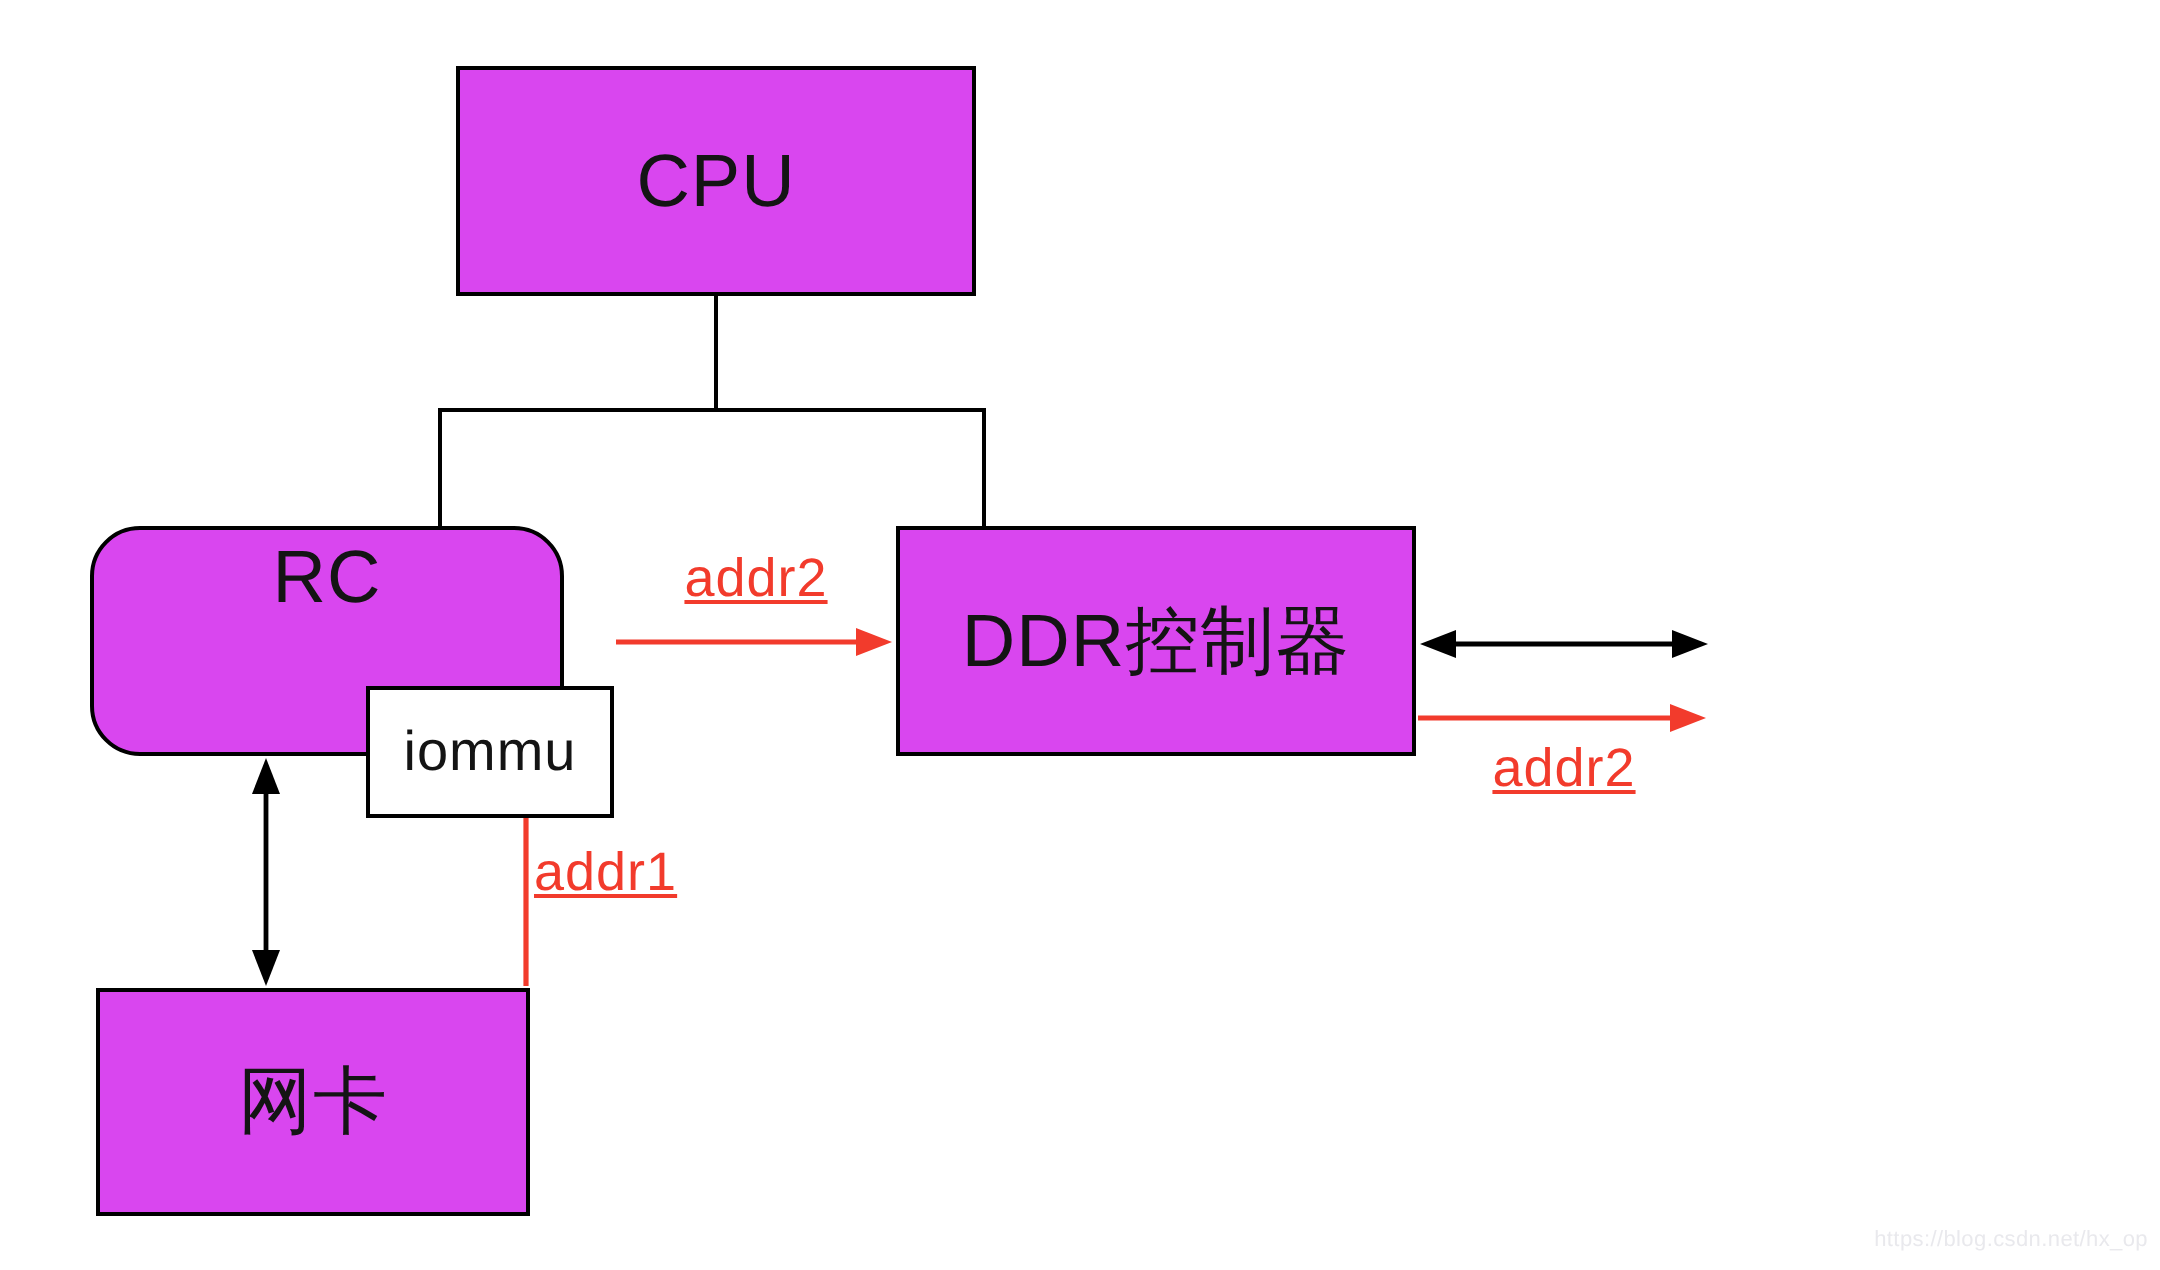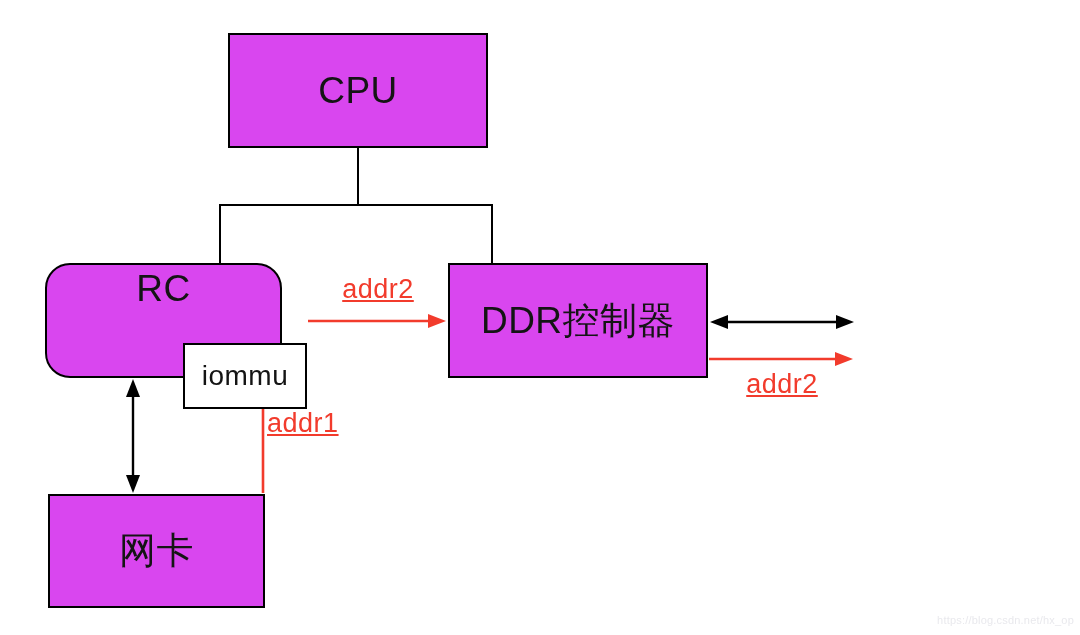--- a/index.html
+++ b/index.html
@@ -18,21 +18,21 @@
   .rc{left:45px;top:263px;width:237px;height:115px;border-radius:25px;}
   .iommu{left:183px;top:312px;width:124px;height:66px;background:#fff;margin-top:31px;}
   .ddr{left:448px;top:263px;width:260px;height:115px;}
   .dram{left:856px;top:143px;width:179px;height:357px;}
   .nic{left:48px;top:494px;width:217px;height:114px;}
   .wires{position:absolute;left:0;top:0;width:1080px;height:635px;pointer-events:none;}
   .edge-label{
     position:absolute;color:#f23b2c;font-size:27px;letter-spacing:.5px;text-decoration:underline;
   }
   .lbl-addr2-left{left:330px;top:274px;width:96px;text-align:center;}
-  .lbl-addr1{left:267px;top:408px;}
+  .lbl-addr1{left:267px;top:421px;}
   .lbl-addr2-right{left:736px;top:369px;width:92px;text-align:center;}
   .watermark{
     position:absolute;right:6px;bottom:9px;font-size:11px;color:#e9e9ed;
     letter-spacing:.2px;
   }
 </style>
 </head>
 <body>
 
 <div class="canvas">

